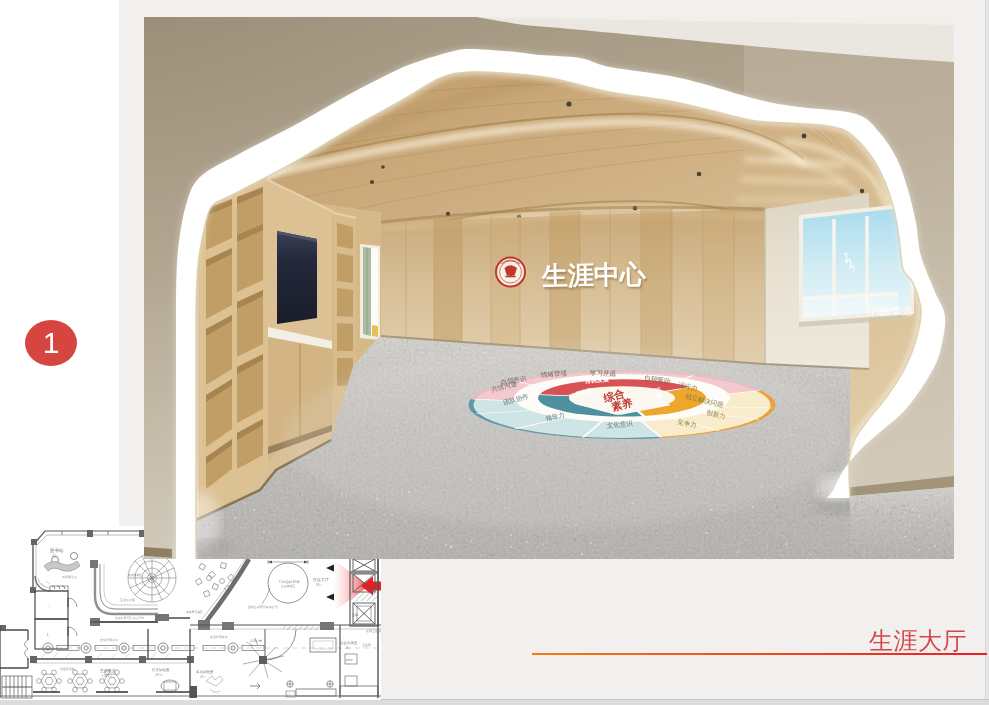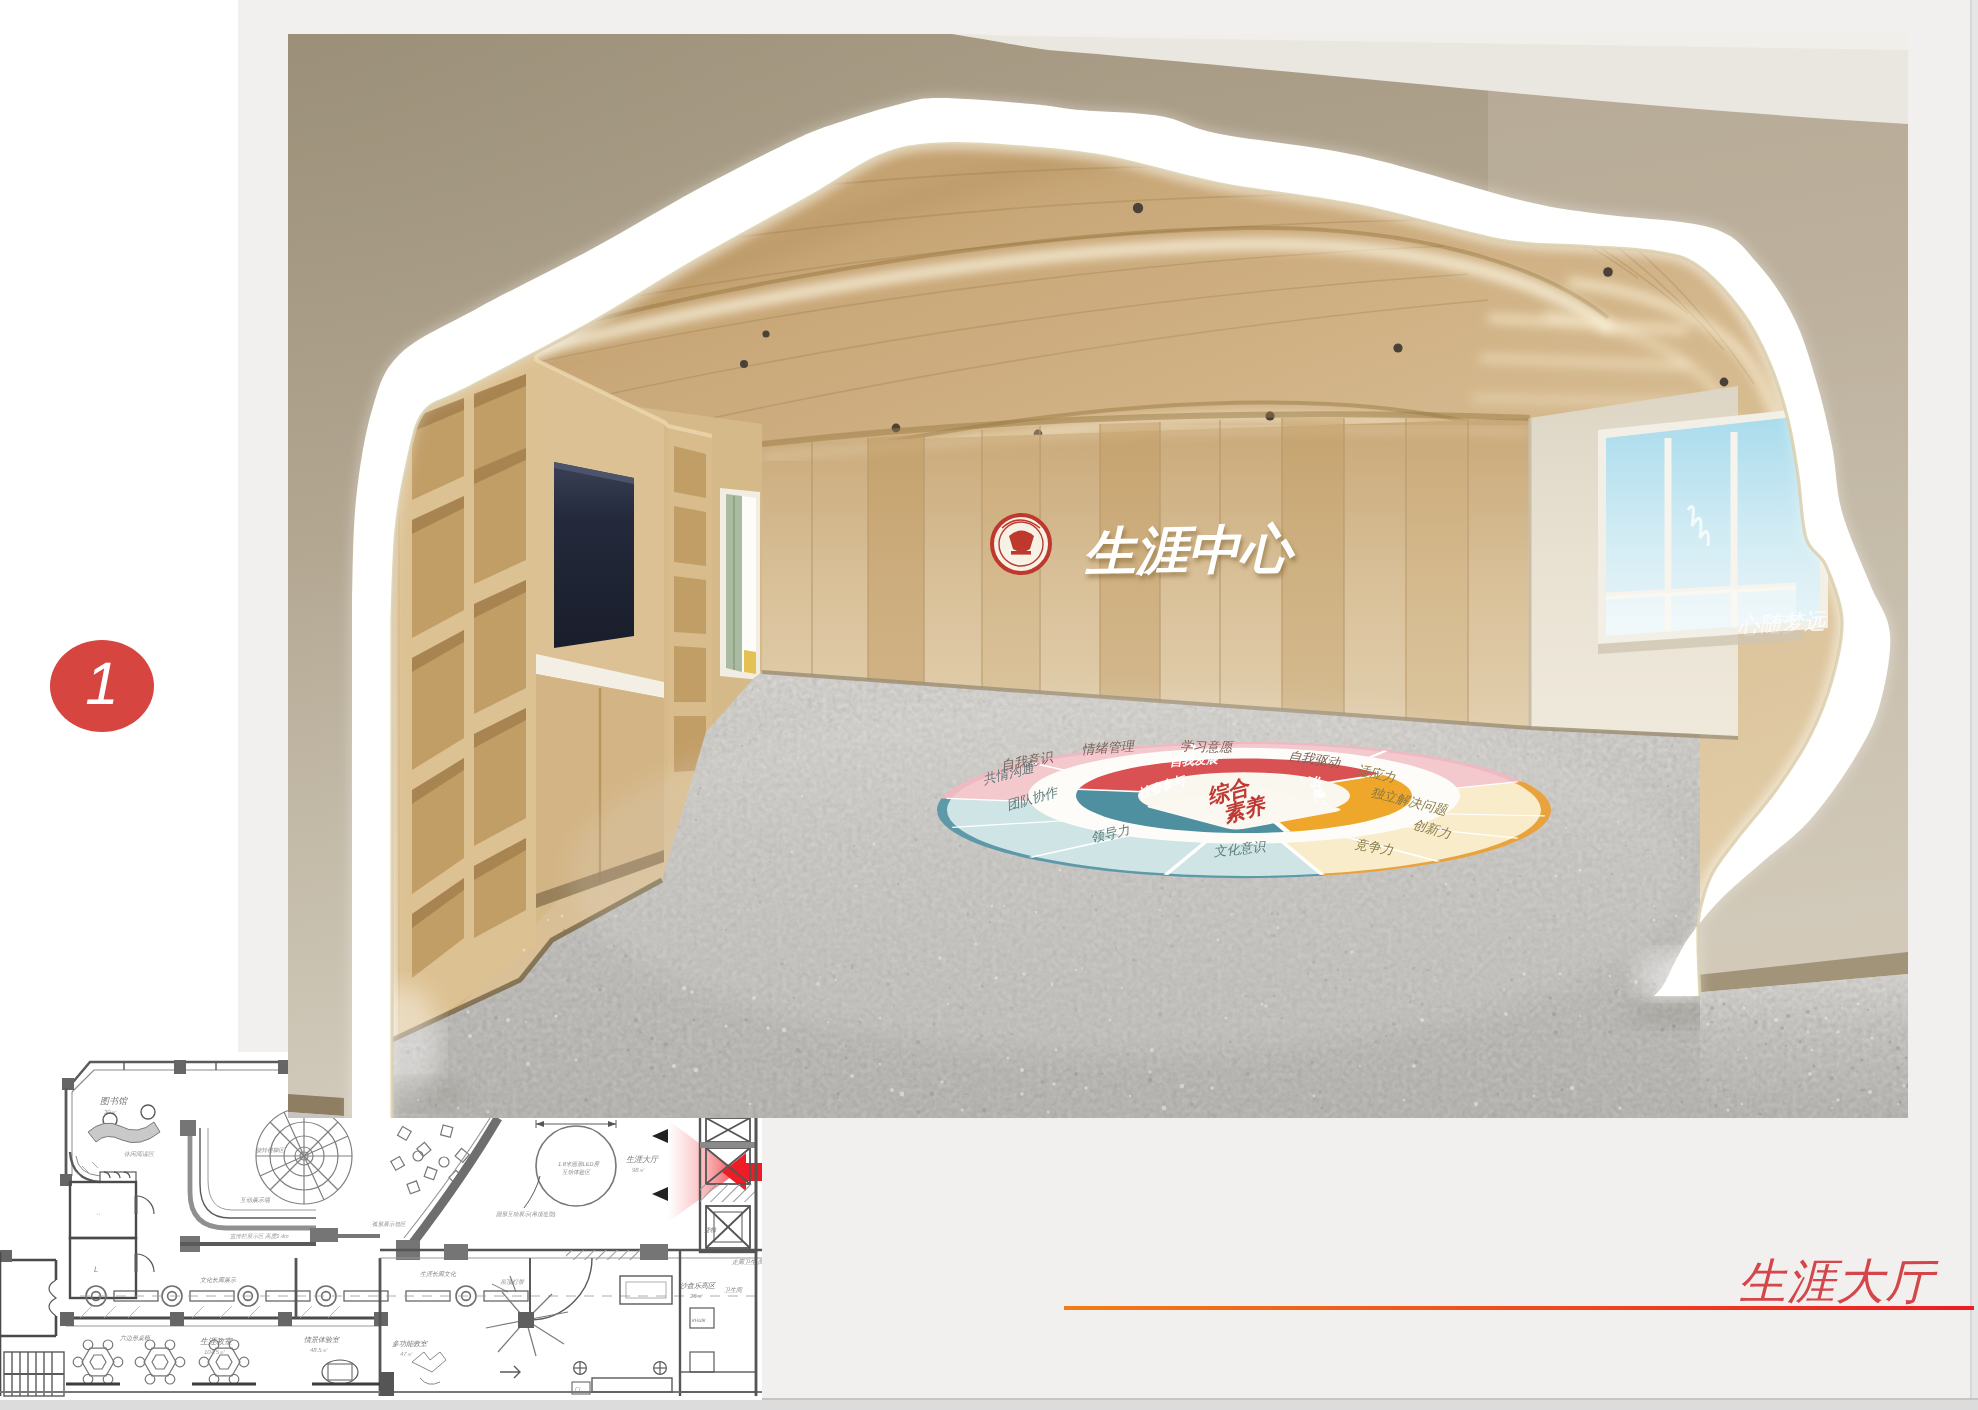--- a/index.html
+++ b/index.html
@@ -1,17 +1,17 @@
 <!DOCTYPE html>
 <html><head>
 <meta charset="utf-8">
 <style>
   html,body{margin:0;padding:0;}
   body{width:989px;height:705px;position:relative;overflow:hidden;background:#ffffff;font-family:"Liberation Sans",sans-serif;}
-  .abs{position:absolute;font-style:italic;}
+  .abs{position:absolute;}
 </style>
 </head>
 <body>
 
 <div class="abs" style="left:119px;top:0;width:866px;height:700px;background:#f1f0ef;"></div>
 
 <div class="abs" style="left:985px;top:0;width:4px;height:700px;background:#e7e6e6;border-left:1px solid #d8d7d6;"></div>
 
 <div class="abs" style="left:0;top:699px;width:989px;height:6px;background:#dcdcdc;border-top:1px solid #c6c5c4;"></div>
 

